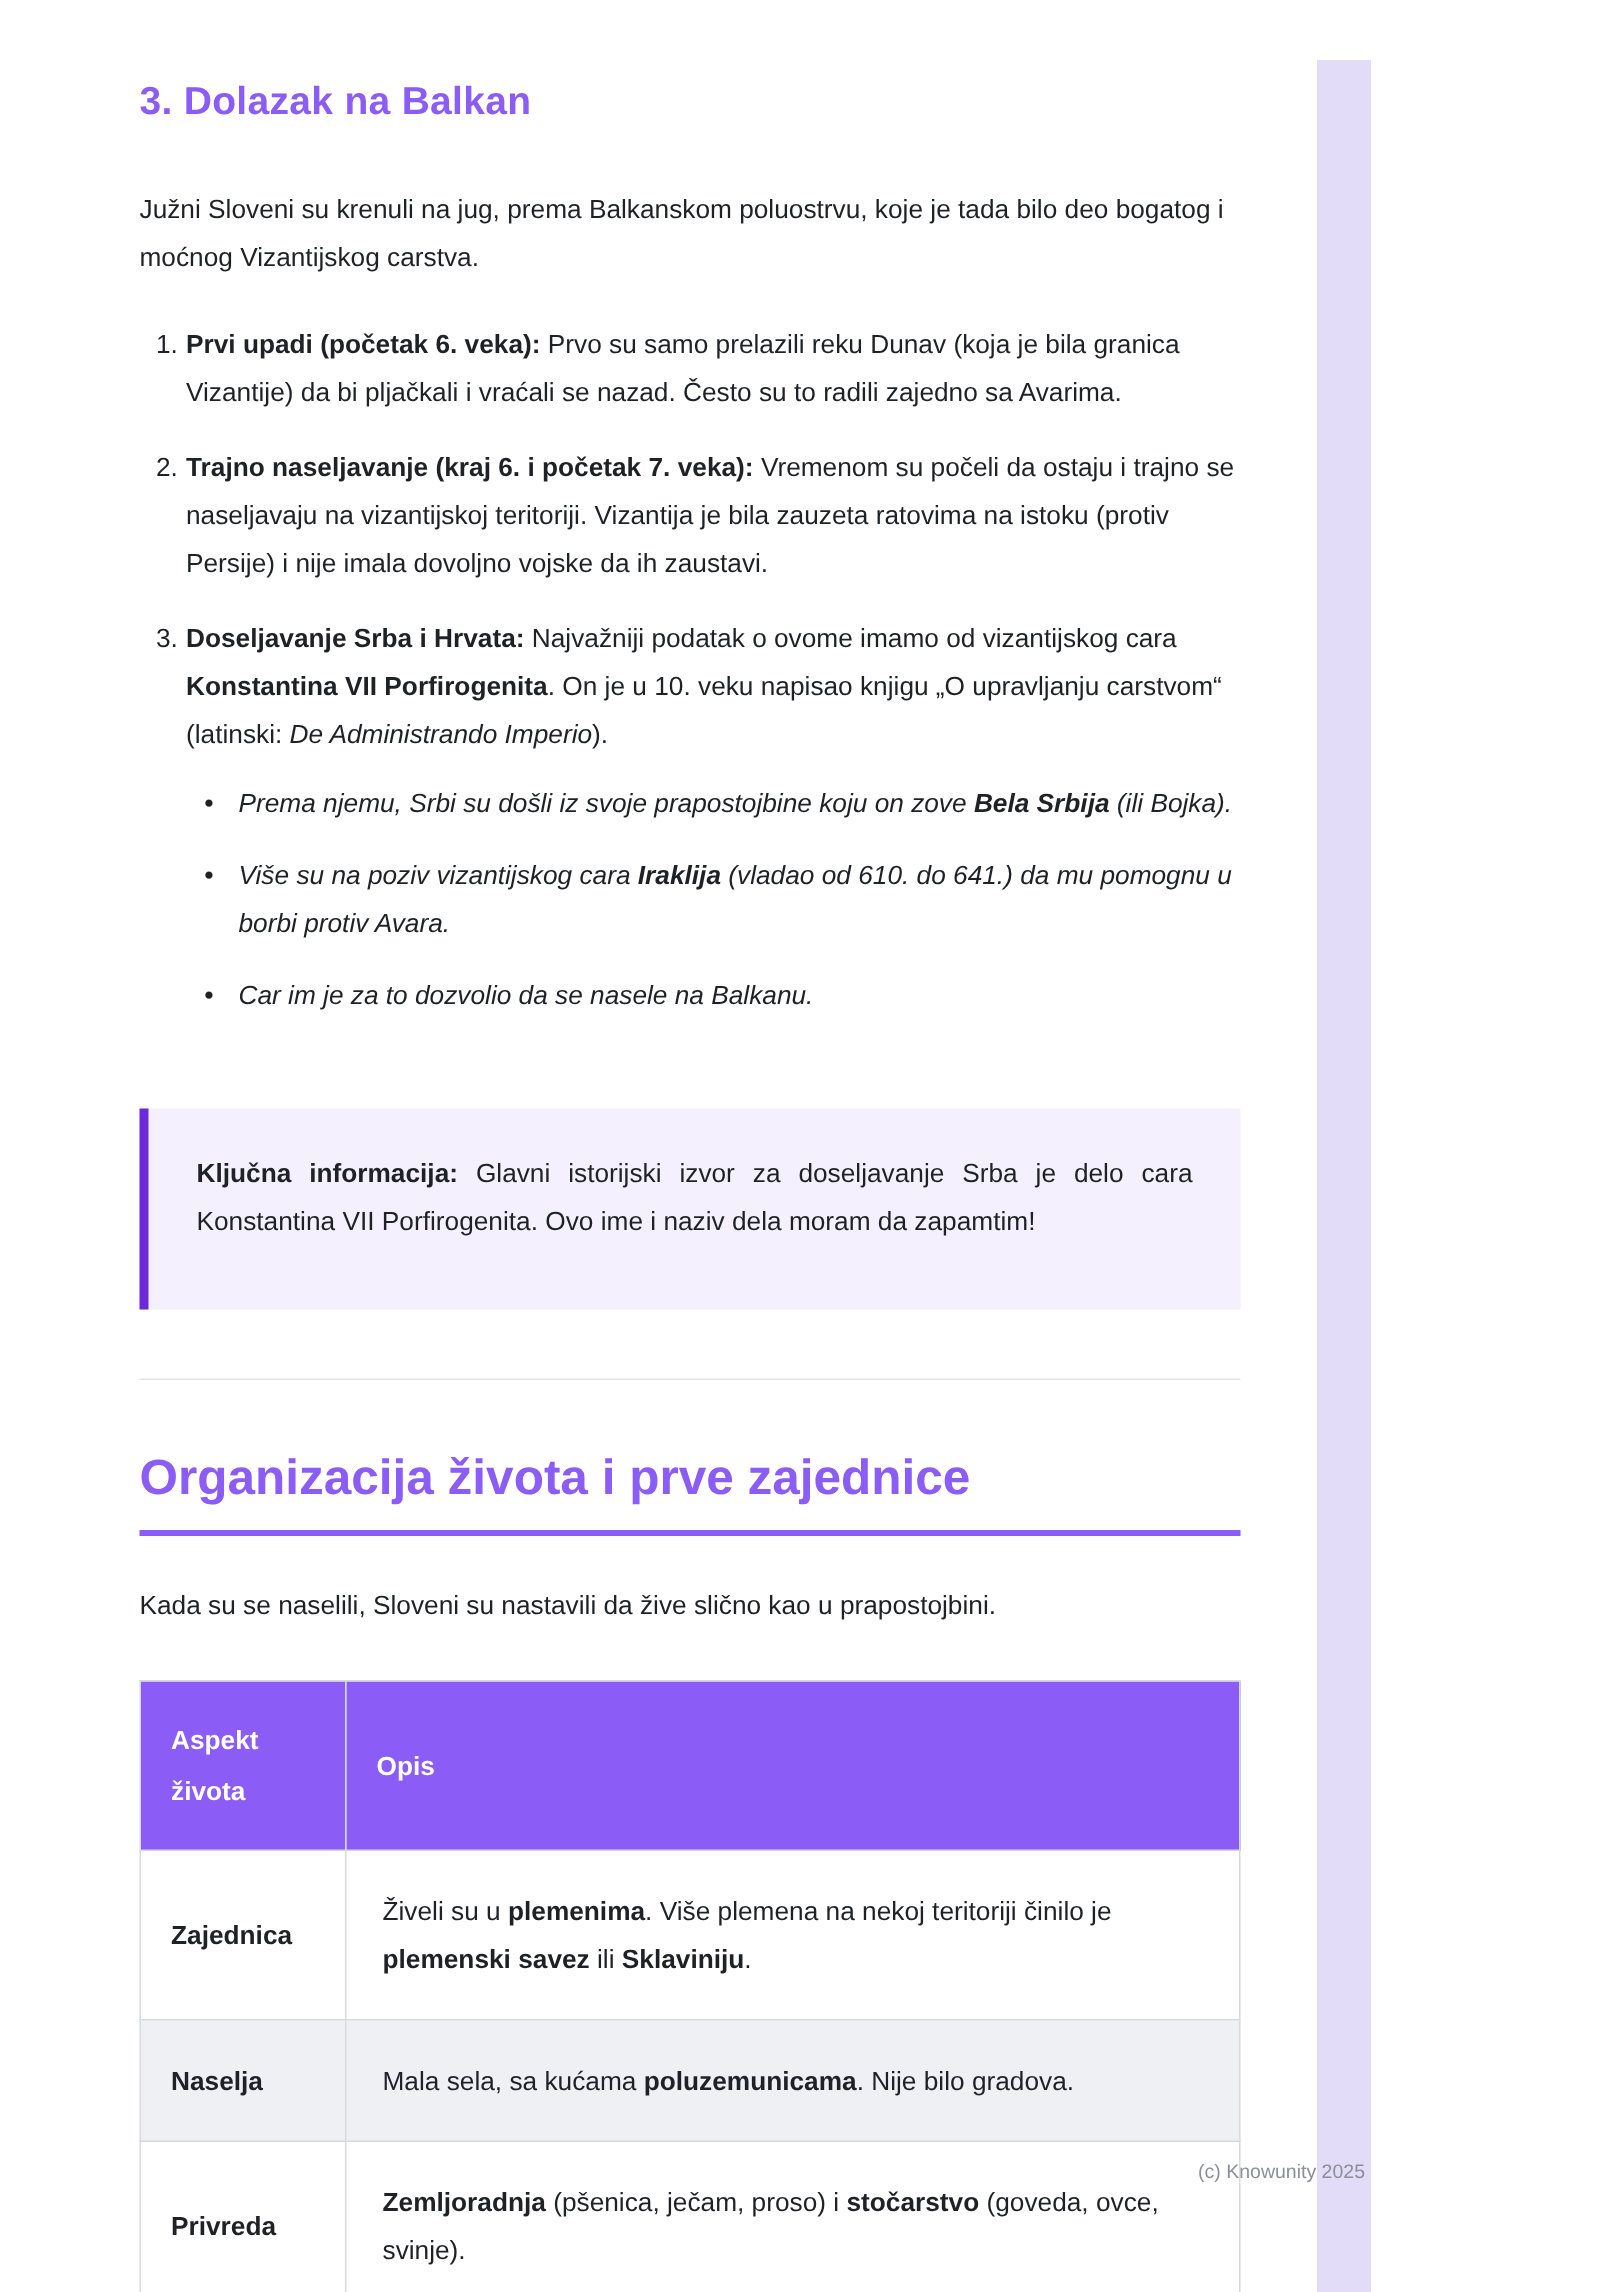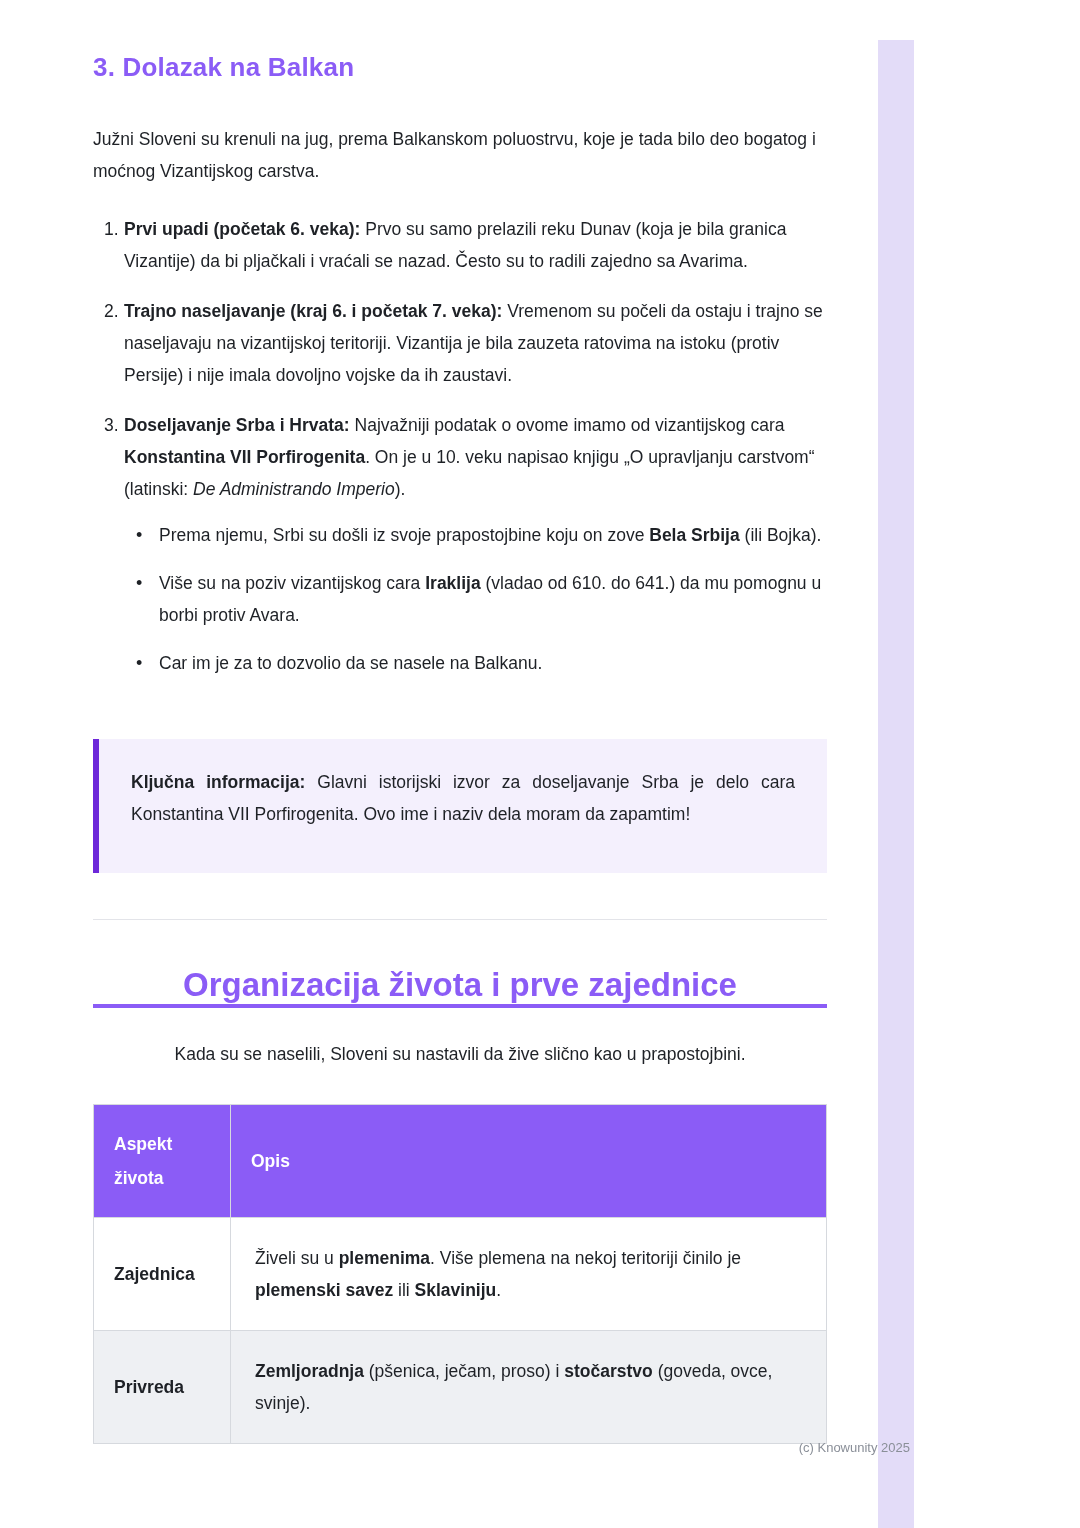--- a/index.html
+++ b/index.html
@@ -60,20 +60,21 @@
   .num{
     width:20px;
     flex-shrink:0;
   }
   .numbody{flex:1;}
   .numtext{font-size:17.5px;line-height:32px;}
   .bullets{
     list-style:none;
     margin-top:14px;
     padding-left:12px;
+    font-style:italic;
   }
   .bullets li{
     position:relative;
     padding-left:23px;
     margin-bottom:16px;
     font-size:17.5px;
     line-height:32px;
   }
   .bullets li::before{
     content:"\2022";
@@ -97,28 +98,27 @@
   .divider{
     border:none;
     border-top:1px solid #e3e4e9;
     margin-top:46px;
   }
   .h1{
     margin-top:46px;
     font-size:33px;
     font-weight:700;
     color:var(--accent);
+    padding-bottom:16px;
     border-bottom:4px solid var(--accent);
-    text-align:center;
   }
   .lead{
     margin-top:30px;
     font-size:17.5px;
     line-height:32px;
-    text-align:center;
   }
   .info-table{
     margin-top:34px;
     width:100%;
     border-collapse:collapse;
     table-layout:fixed;
   }
   .info-table col.c1{width:137px;}
   .info-table th{
     background:var(--accent);
@@ -211,20 +211,24 @@
           <th>Aspekt života</th>
           <th>Opis</th>
         </tr>
       </thead>
       <tbody>
         <tr>
           <td class="aspect">Zajednica</td>
           <td class="desc"><span>Živeli su u </span><span class="b">plemenima</span><span>. Više plemena na nekoj teritoriji činilo je </span><span class="b">plemenski savez</span><span> ili </span><span class="b">Sklaviniju</span><span>.</span></td>
         </tr>
         <tr>
+          <td class="aspect">Naselja</td>
+          <td class="desc"><span>Mala sela, sa kućama </span><span class="b">poluzemunicama</span><span>. Nije bilo gradova.</span></td>
+        </tr>
+        <tr>
           <td class="aspect">Privreda</td>
           <td class="desc"><span class="b">Zemljoradnja</span><span> (pšenica, ječam, proso) i </span><span class="b">stočarstvo</span><span> (goveda, ovce, svinje).</span></td>
         </tr>
       </tbody>
     </table>
 
   </div>
 
   <div class="footer">(c) Knowunity 2025</div>
 

